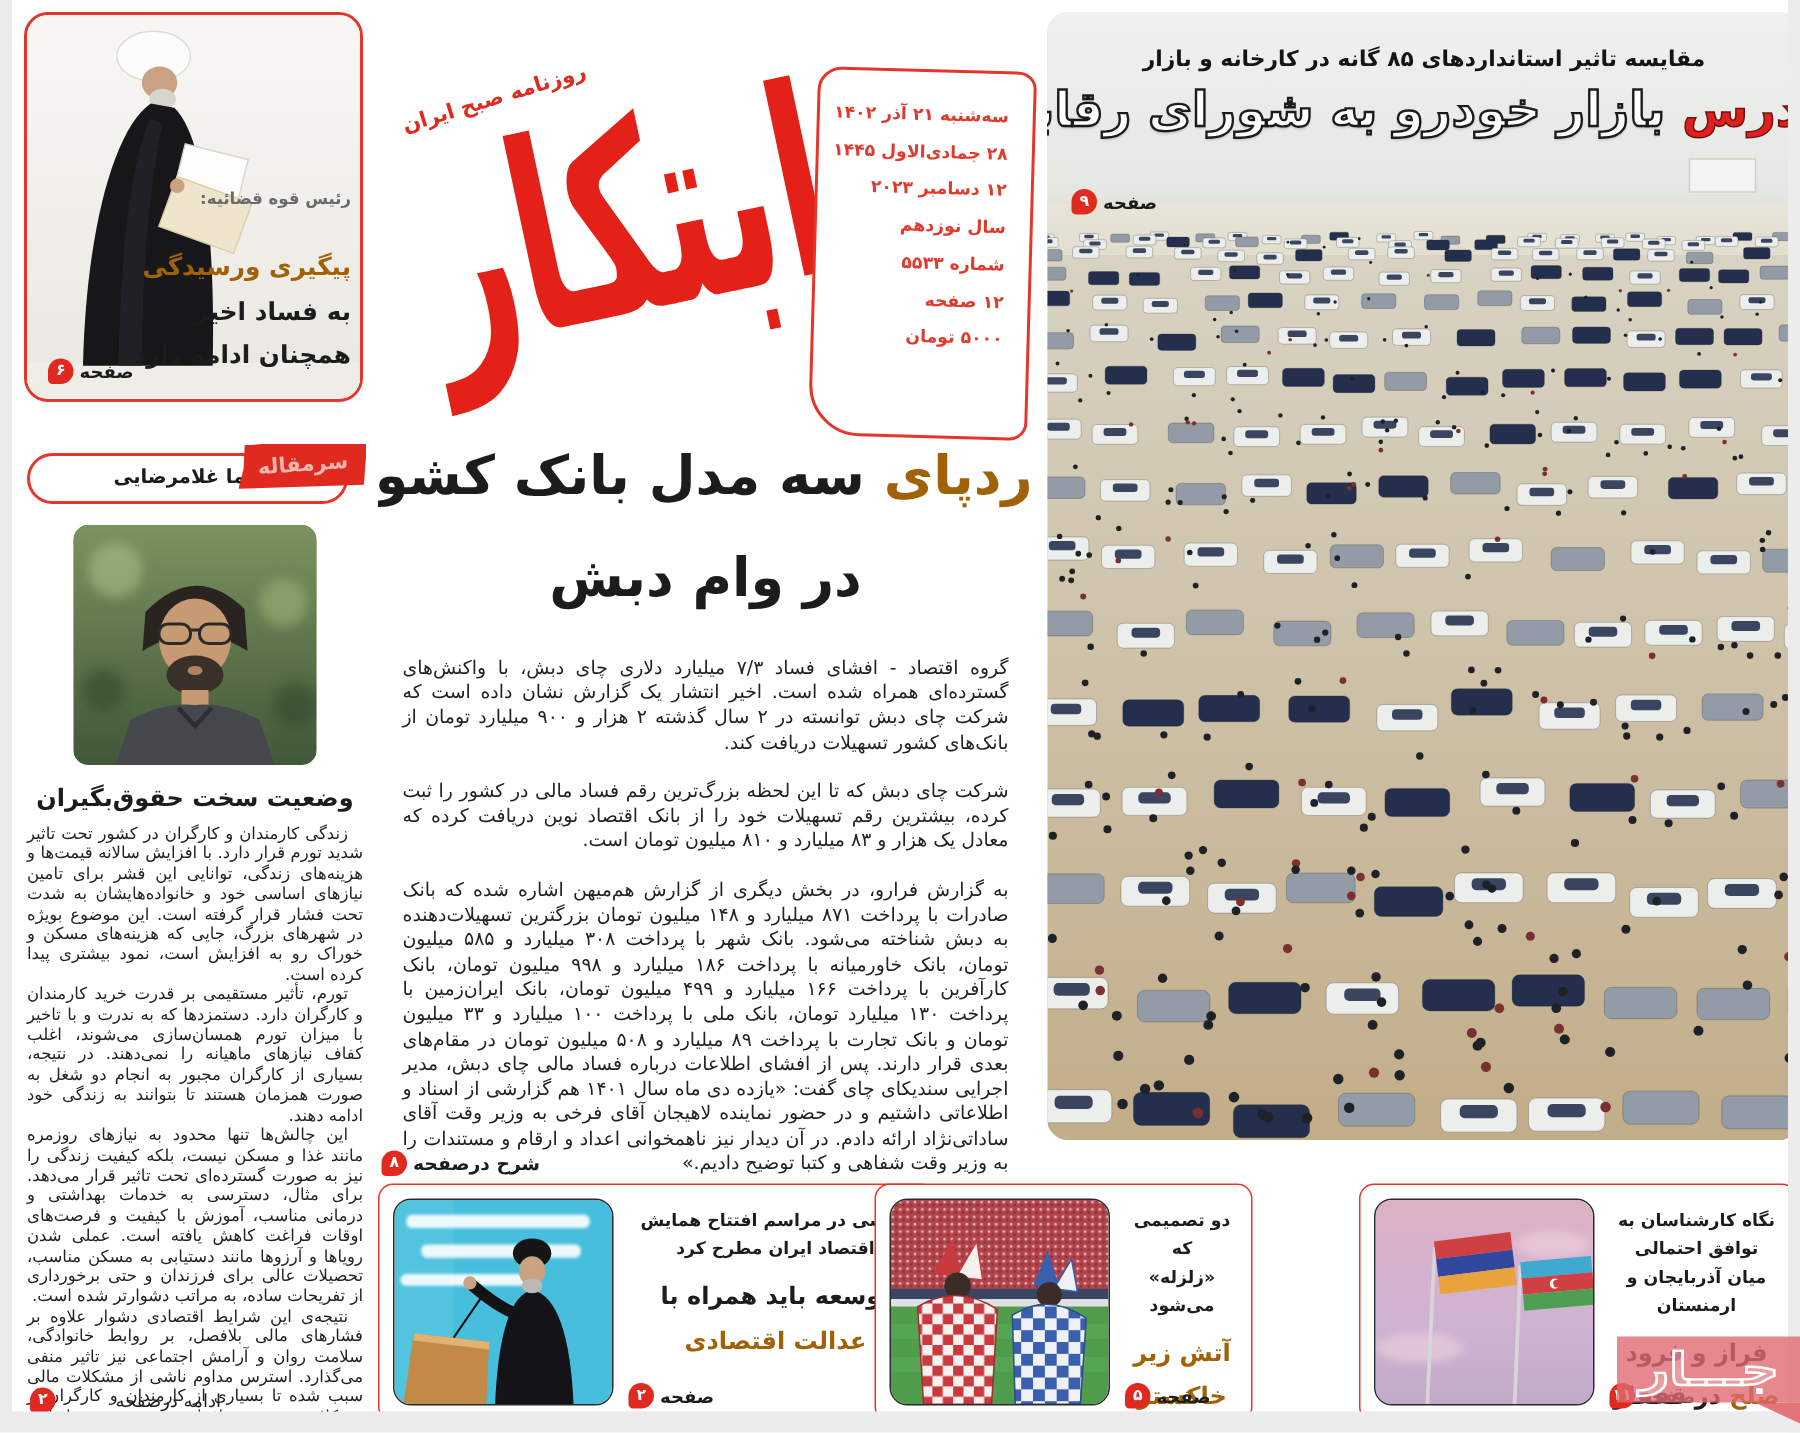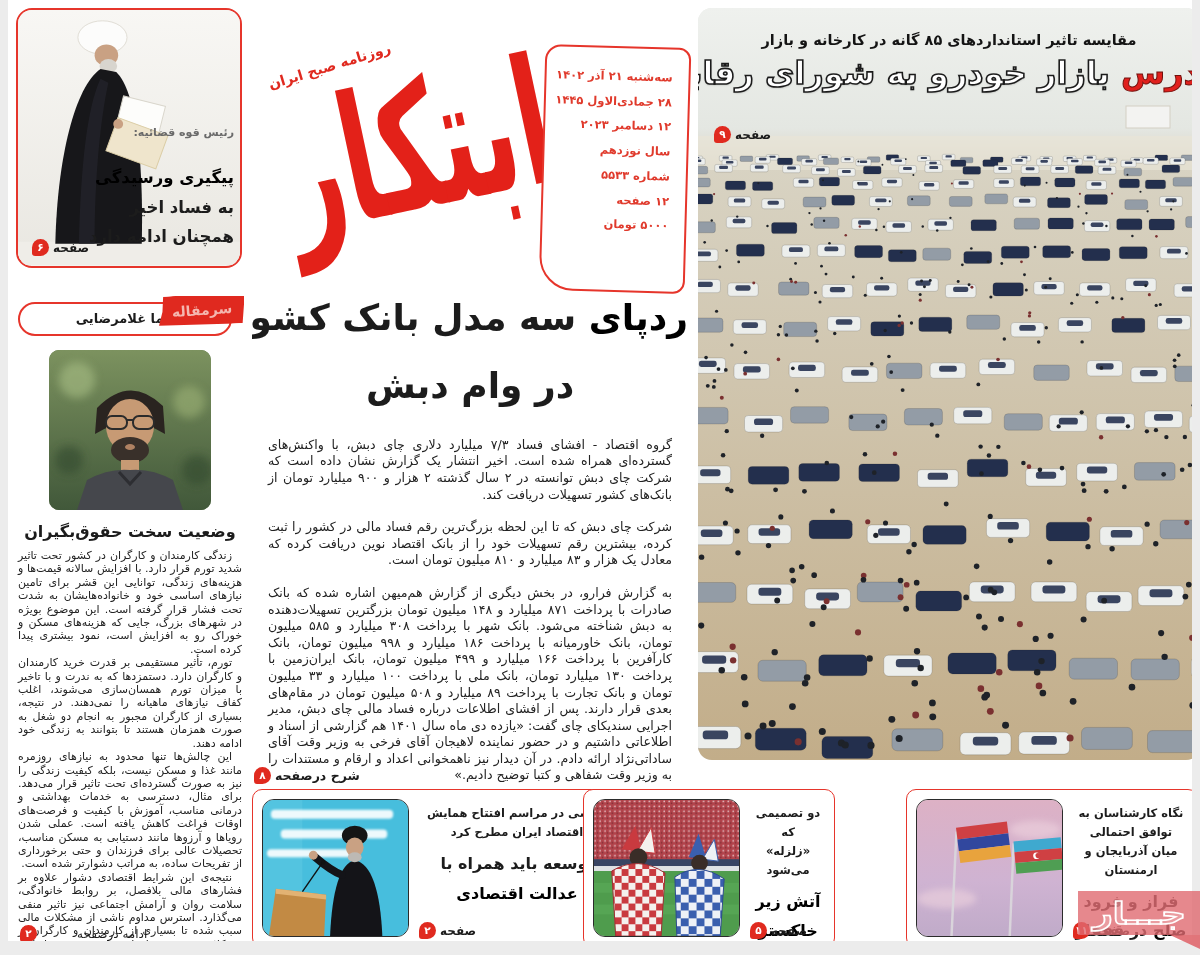--- a/index.html
+++ b/index.html
@@ -1,21 +1,21 @@
 <!DOCTYPE html>
 <html dir="rtl" lang="fa"><head>
 <meta charset="utf-8">
 <style>
   * { box-sizing: border-box; margin: 0; padding: 0; }
   html,body { width:1200px; height:955px; }
   body { background:#ececec; font-family:"DejaVu Sans", sans-serif; overflow:hidden; }
   #page { position:relative; width:1192px; height:948px; background:#fff; color:#1c1c1c; }
 
   .abs { position:absolute; }
-  .red { color:#000000; }
+  .red { color:#a16207; }
 
   
   .pbadge { display:inline-flex; align-items:center; gap:4px; font-weight:bold; font-size:12px; color:#1c1c1c; }
   .pnum { display:inline-block; width:17px; height:17px; border-radius:50% 50% 50% 3px;
           background:#e02a1f; color:#fff; font-size:10.5px; line-height:17px; text-align:center; font-weight:bold; }
 
   
   .box-tl { left:8px; top:8px; width:226px; height:260px; border:2px solid #e6352b; border-radius:16px; overflow:hidden; background:#f4f3ef; }
   .box-tl svg { position:absolute; inset:0; }
   .tl-text { position:absolute; right:6px; top:116px; width:152px; text-align:right; direction:rtl; }

